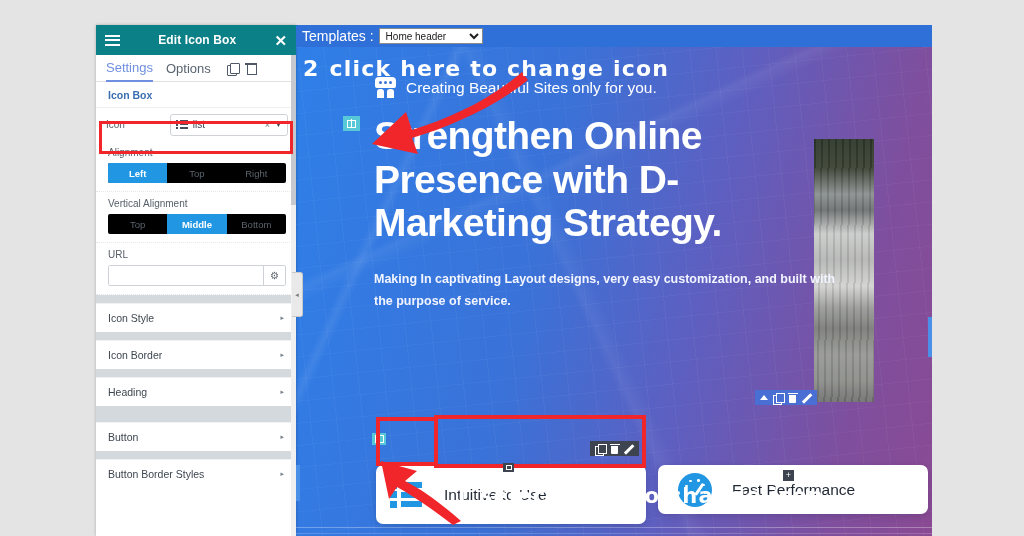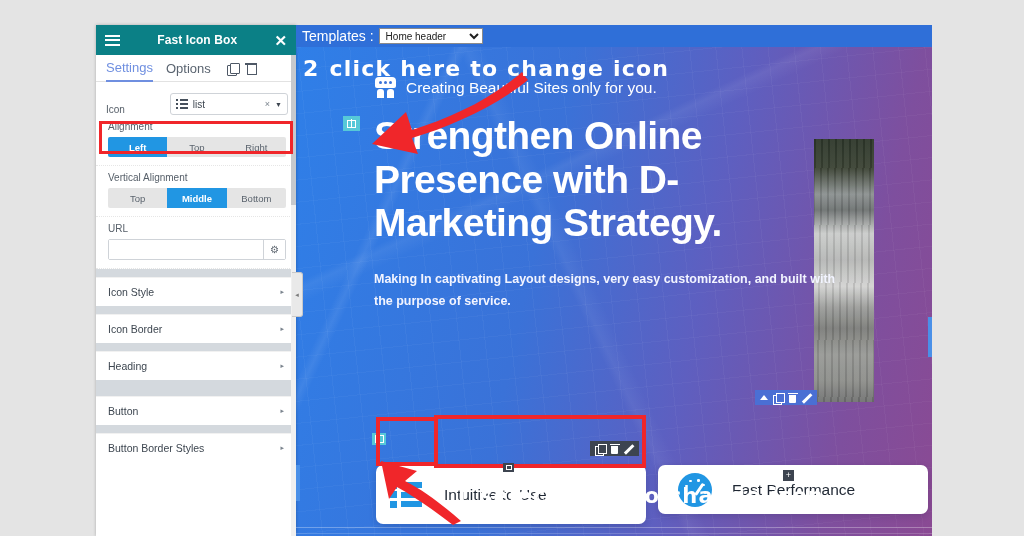--- a/index.html
+++ b/index.html
@@ -49,21 +49,21 @@
   .ic-trash:after { content:""; position:absolute; left:-1px; top:1px; width:12px; height:1.6px;
       background:#4e5866; }
 
   .group-title {
     height: 26px; display: flex; align-items: center; padding-left: 12px;
     font-size: 10.5px; color: #3a6fb0; font-weight: bold;
     border-bottom: 1px solid #efefef;
   }
 
   .field-row {
-    display: flex; align-items: flex-end; height: 33px;
+    display: flex; align-items: center; height: 33px;
     padding: 0 8px 0 10px; gap: 6px;
   }
   .field-label { font-size: 10px; color: #555e68; flex: 0 0 58px; }
   .select-box {
     flex: 1; height: 22px; border: 1px solid #cfd3d8; border-radius: 3px;
     background: #fff; display: flex; align-items: center; padding: 0 5px; gap: 5px;
     cursor: pointer;
   }
   .list-glyph { display: flex; flex-direction: column; gap: 1.6px; }
   .list-glyph span { display: flex; align-items: center; gap: 2px; }
@@ -74,21 +74,21 @@
   .sel-caret { font-size: 7px; color: #3d4650; }
 
   .highlight-icon-row {
     position: absolute; left: 99px; top: 121px; width: 194px; height: 33px;
     border: 3px solid #f0262a; pointer-events: none; z-index: 6;
   }
 
   .sec { padding: 6px 10px 8px 12px; border-bottom: 1px dotted #e6e6e6; }
   .sec-label { font-size: 10px; color: #555e68; margin-bottom: 5px; }
   .seg { display: flex; height: 20px; border-radius: 2px; overflow: hidden;
-         background: #e5e5e5; }
+         background: #000000; }
   .seg div { flex: 1; font-size: 9.5px; display: flex; align-items: center;
              justify-content: center; color: #5b646e; cursor: pointer; }
   .seg div.on { background: #2196e3; color: #fff; font-weight: bold; }
 
   .url-wrap { display: flex; height: 21px; border: 1px solid #cfd3d8; border-radius: 2px; }
   .url-input { flex: 1; border: none; outline: none; font-size: 10px; padding: 0 5px;
                font-family: "Liberation Sans", sans-serif; color: #3d4650; }
   .url-gear { width: 22px; border-left: 1px solid #cfd3d8; display: flex;
               align-items: center; justify-content: center; font-size: 10px;
               color: #5b646e; background: #fff; cursor: pointer; }
@@ -402,33 +402,34 @@
   <div class="hl-title-box"></div>
 
   <div class="panel">
 
     <div class="panel-header">
       <span class="hamburger">
         <i></i>
           <i></i>
           <i></i>
       </span>
-      <span class="panel-title">Fast Icon Box</span>
+      <span class="panel-title">Edit Icon Box</span>
       <span class="close-x">✕</span>
     </div>
 
     <div class="panel-tabs">
       <span class="tab active">Settings</span>
       <span class="tab">Options</span>
       <span class="tab-icons">
         <span class="ic-copy"></span>
         <span class="ic-trash"></span>
       </span>
     </div>
 
+    <div class="group-title">Icon Box</div>
 
     <div class="field-row">
       <span class="field-label">Icon</span>
       <span class="select-box">
         <span class="list-glyph">
           <span>
               <b></b>
               <i></i>
             </span>
             <span>

